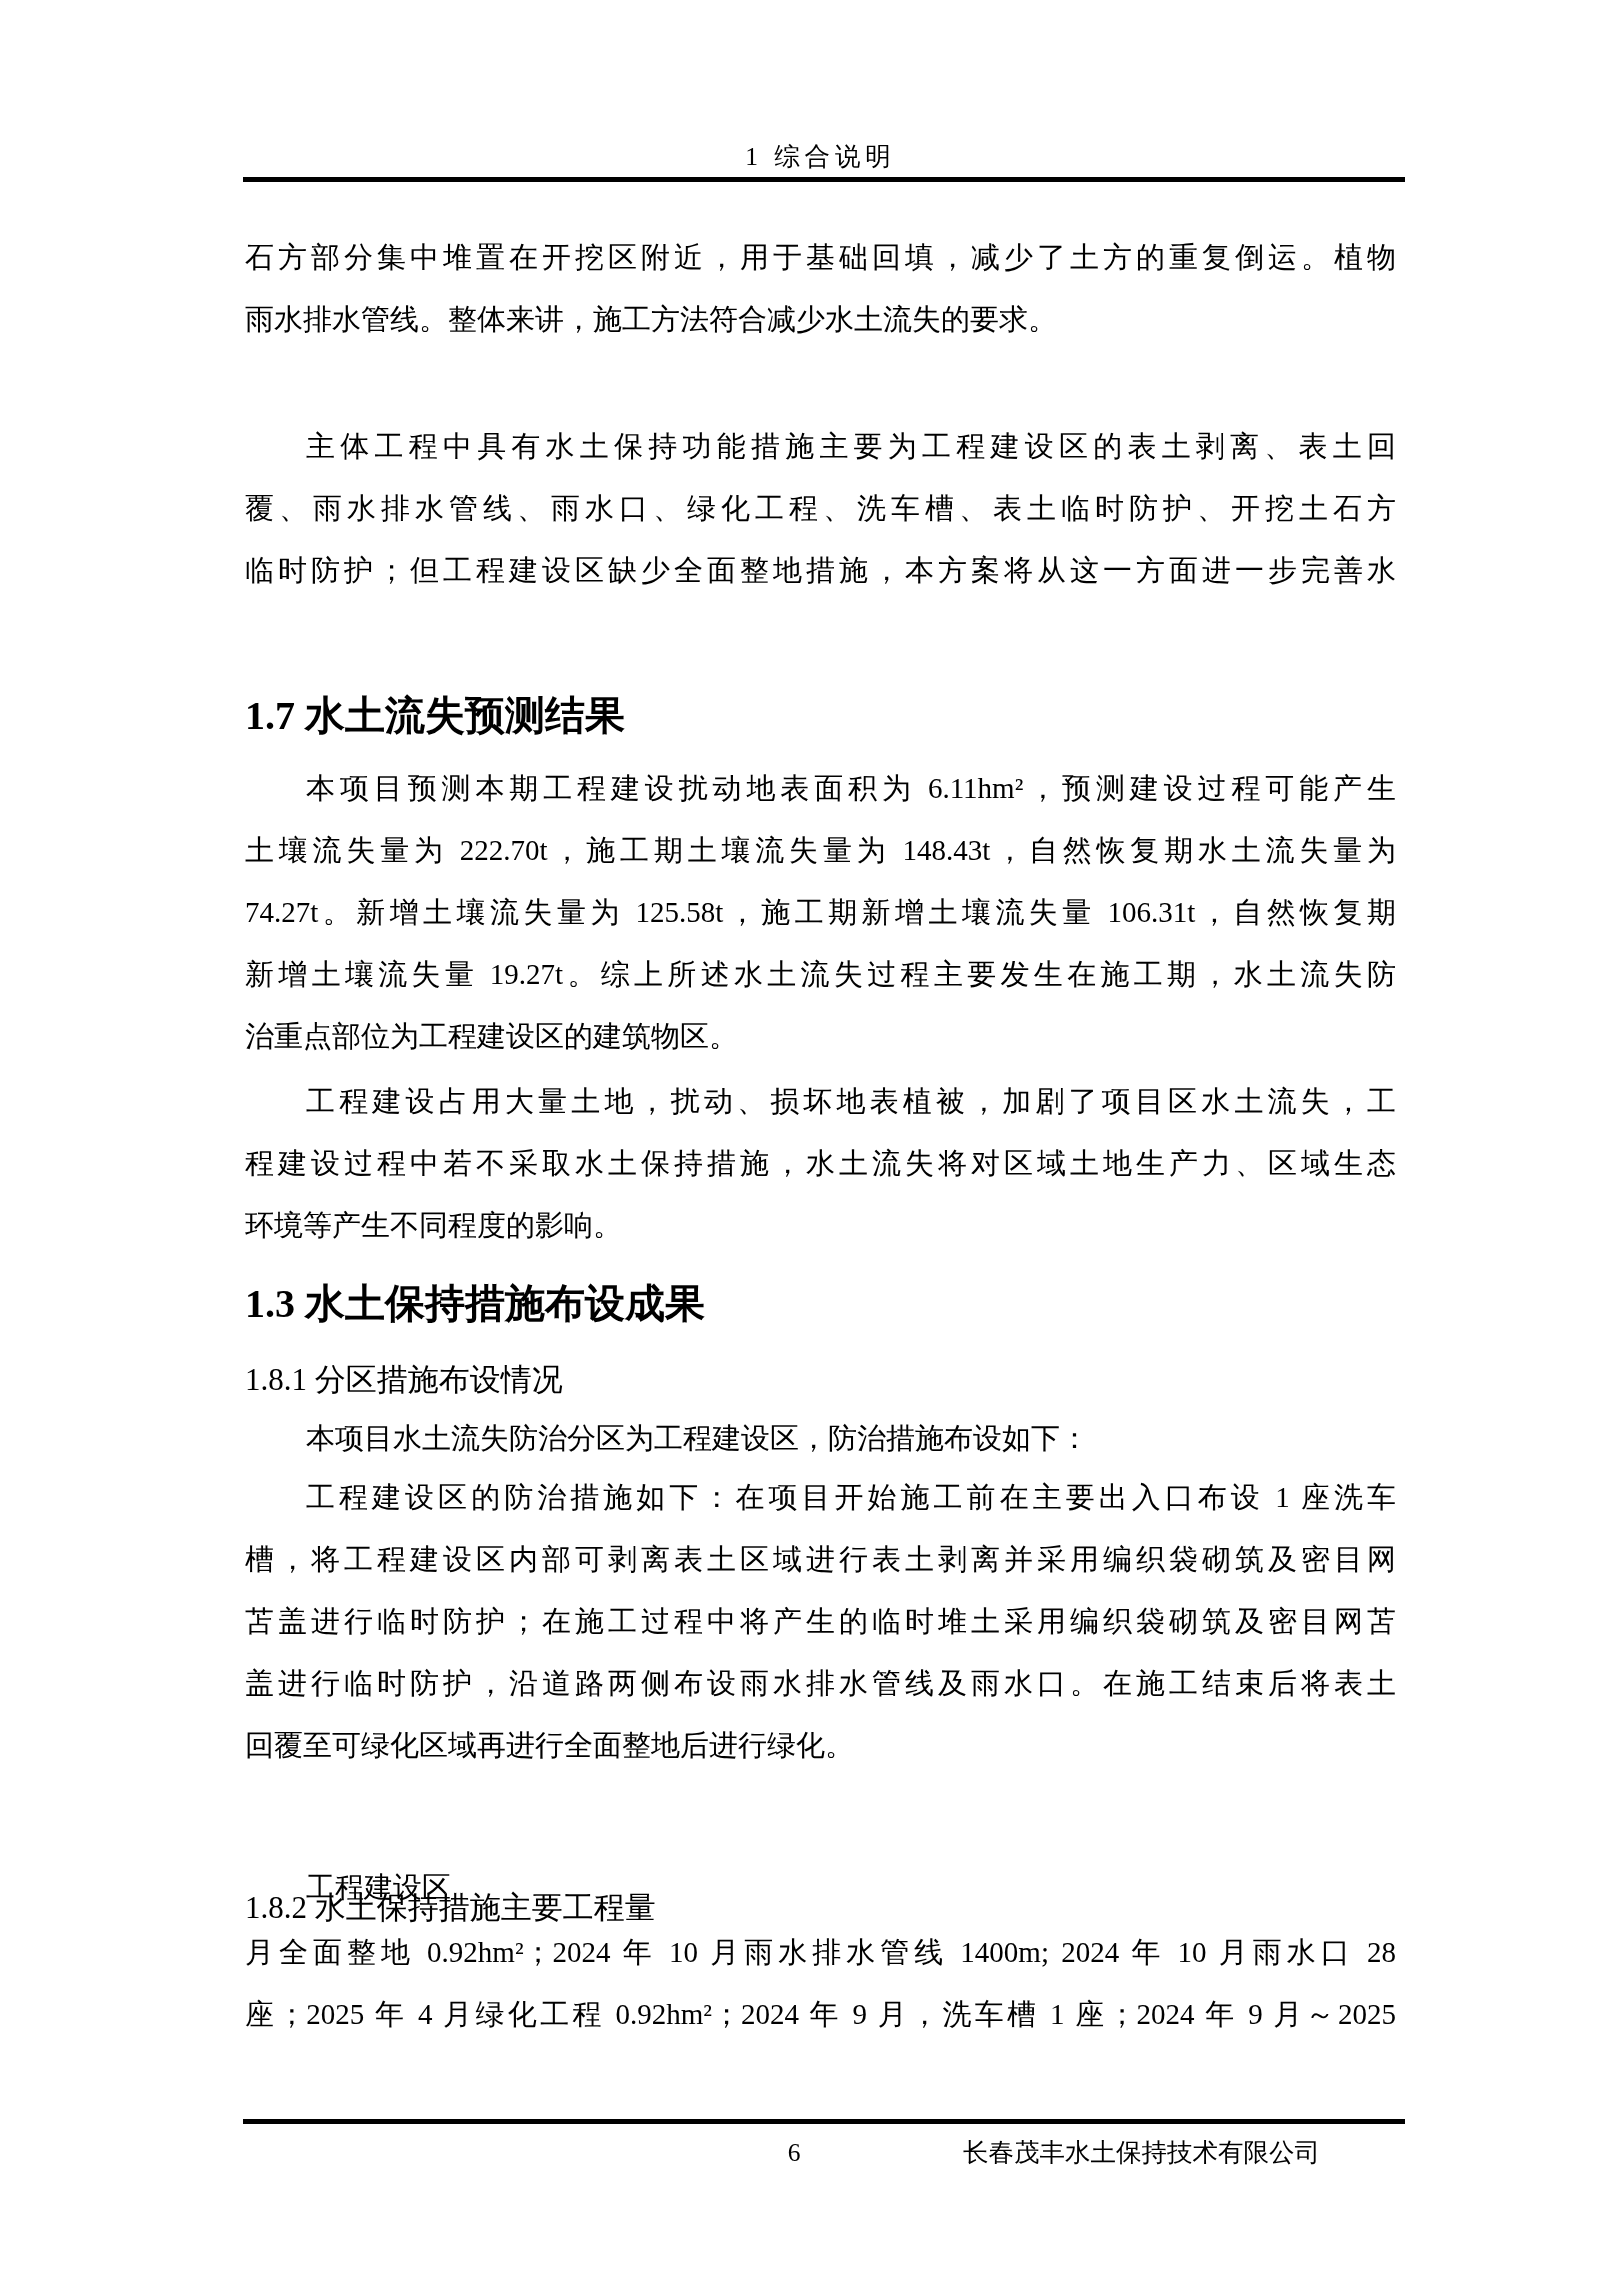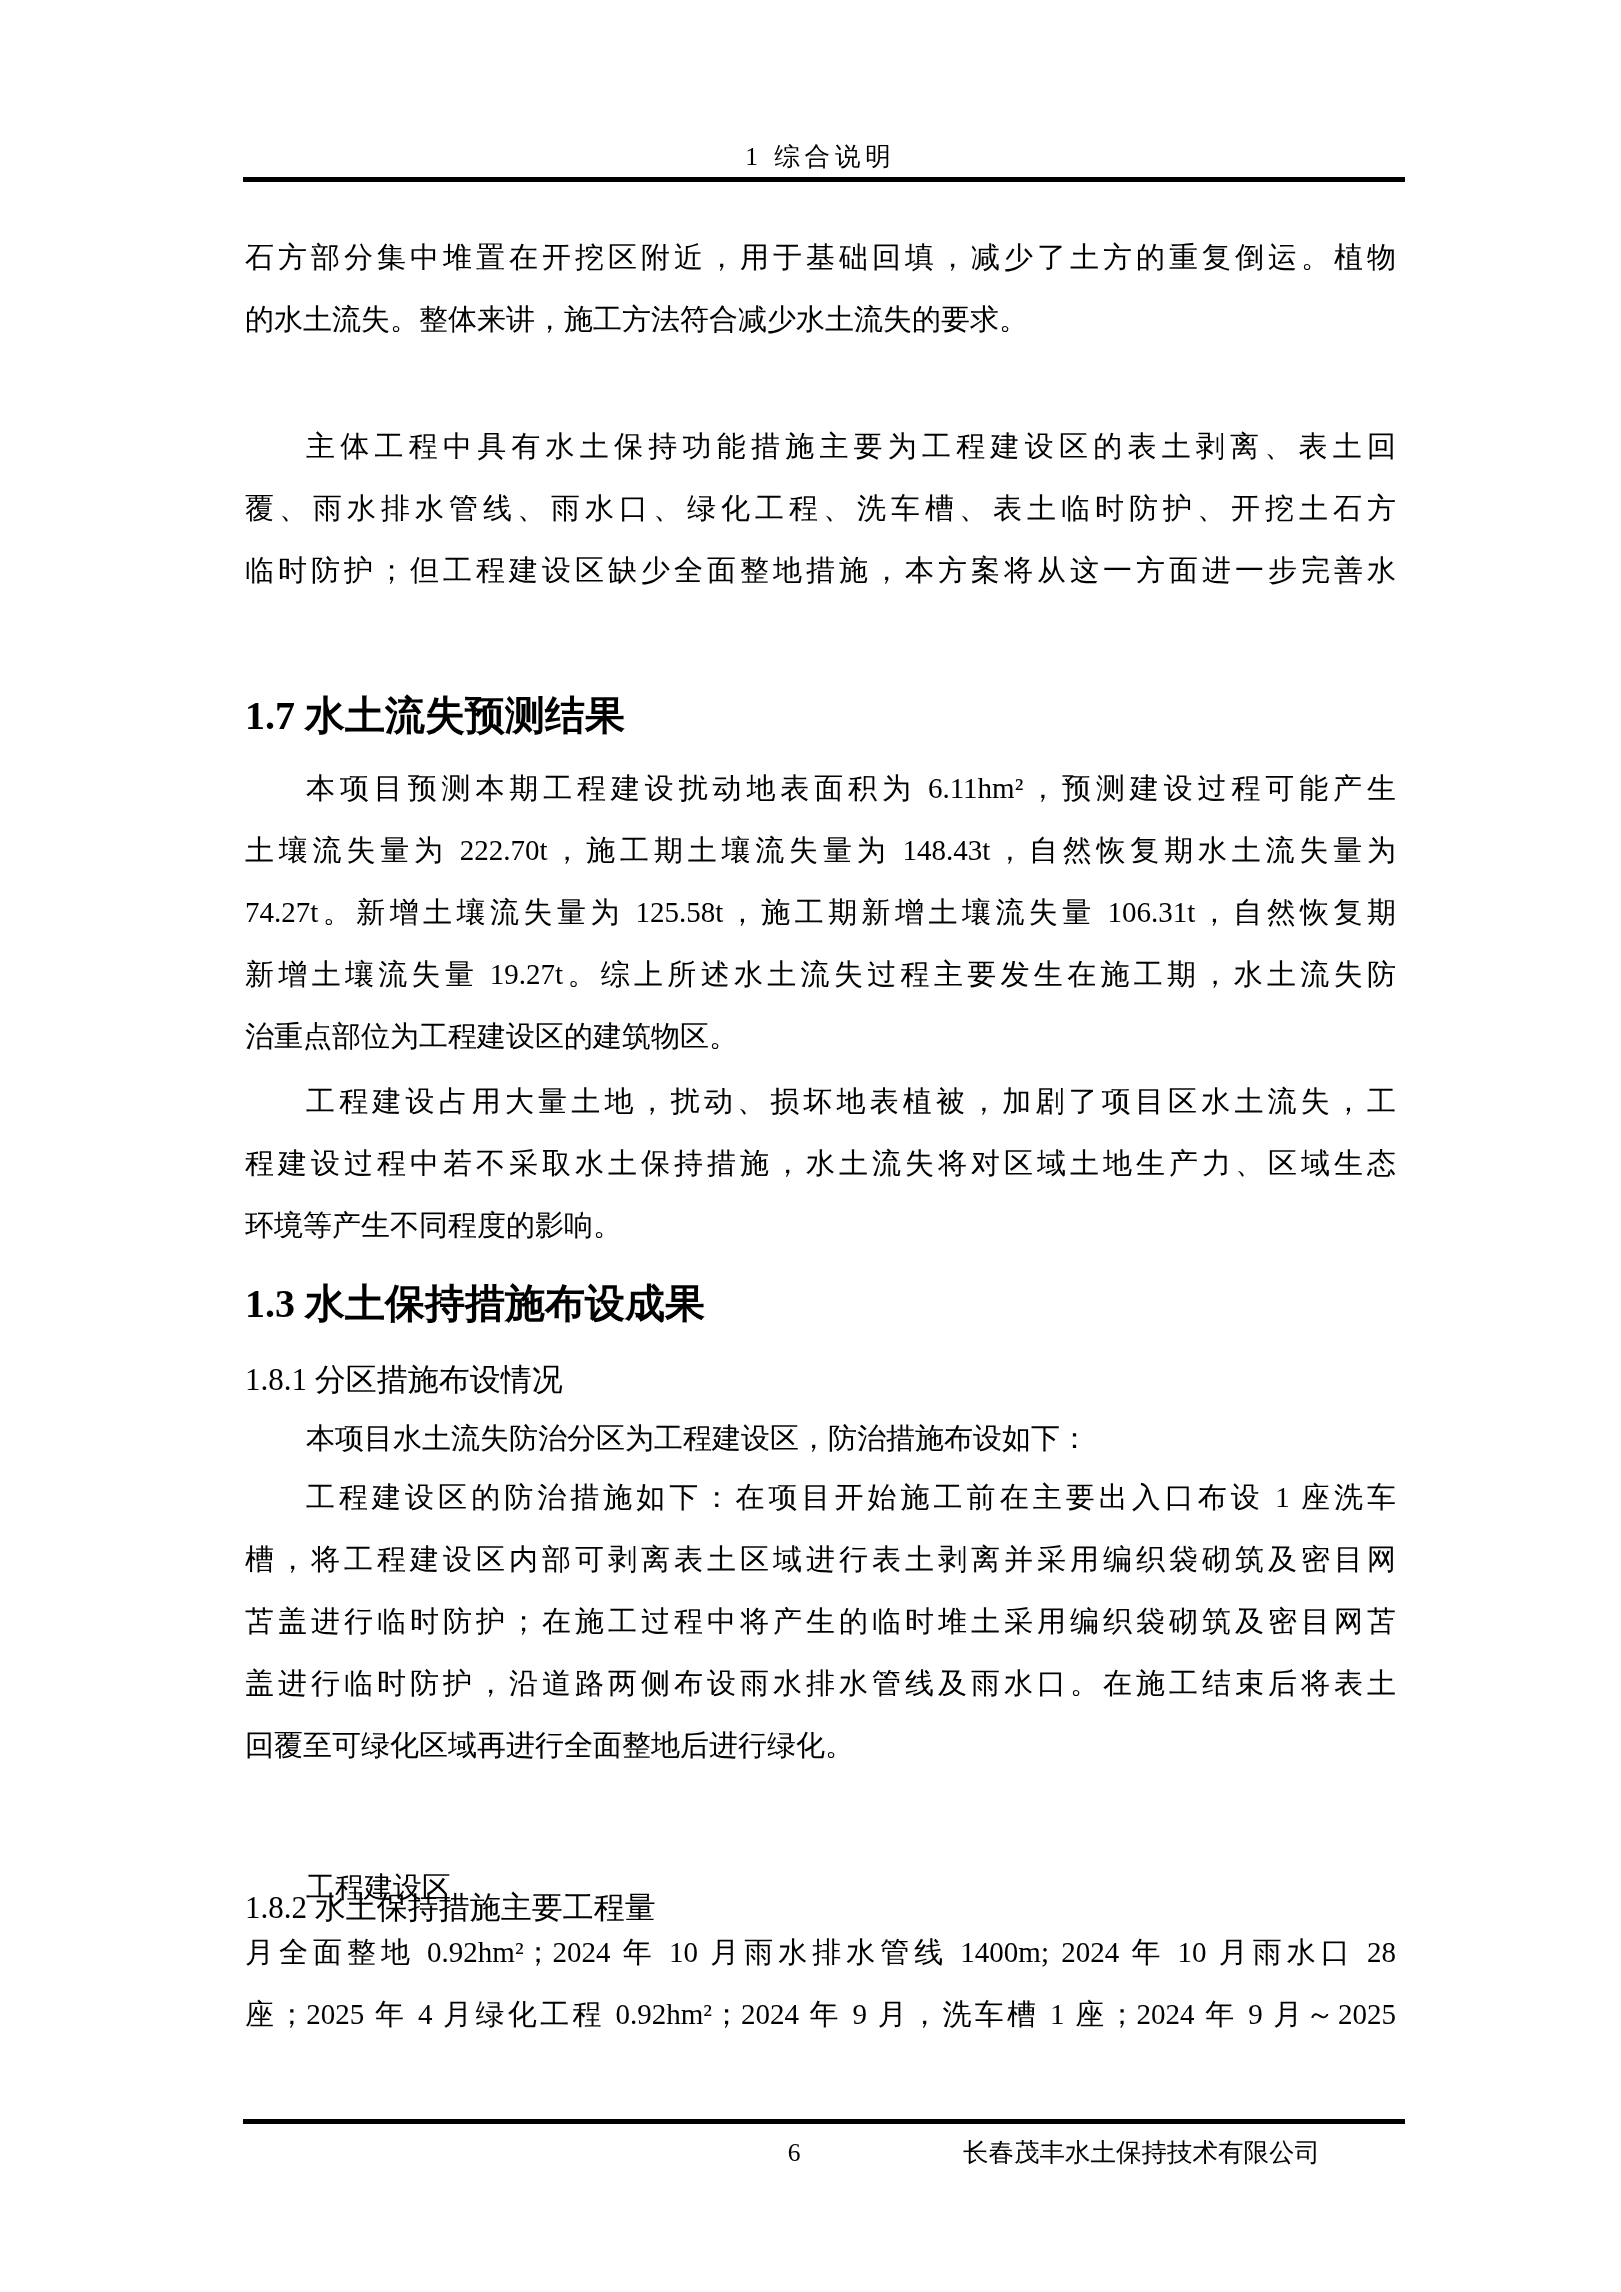--- a/index.html
+++ b/index.html
@@ -53,21 +53,21 @@
 </head>
 <body>
 
 <div class="page">
 
   <div class="header-title">1  综合说明</div>
   <div class="rule header"></div>
 
   <div class="block" style="top:202px">
     <div class="line">石方部分集中堆置在开挖区附近，用于基础回填，减少了土方的重复倒运。植物</div>
-    <div class="line last">的水土流失。整体来讲，施工方法符合减少水土流失的要求。</div>
+    <div class="line last">雨水排水管线。整体来讲，施工方法符合减少水土流失的要求。</div>
   </div>
 
   <div class="block" style="top:391px">
     <div class="line ind">主体工程中具有水土保持功能措施主要为工程建设区的表土剥离、表土回</div>
     <div class="line">覆、雨水排水管线、雨水口、绿化工程、洗车槽、表土临时防护、开挖土石方</div>
     <div class="line">临时防护；但工程建设区缺少全面整地措施，本方案将从这一方面进一步完善水</div>
   </div>
 
   <div class="h-major" style="top:666px">1.7 水土流失预测结果</div>
 

